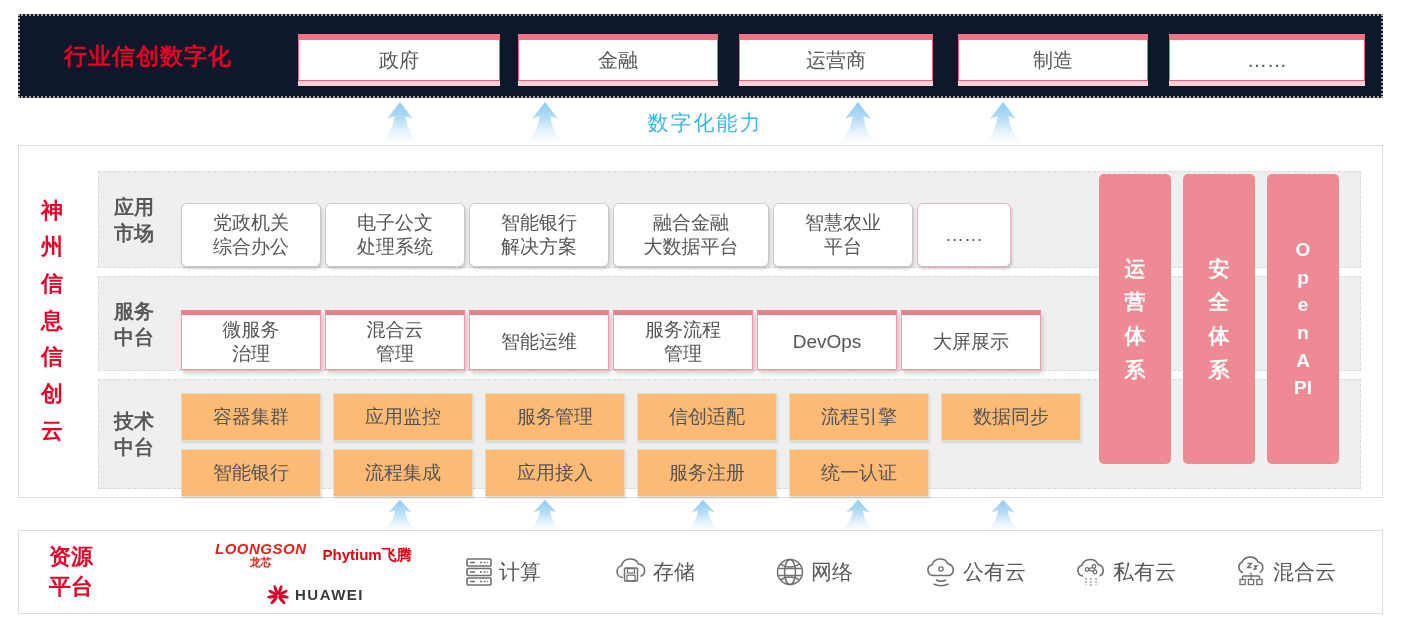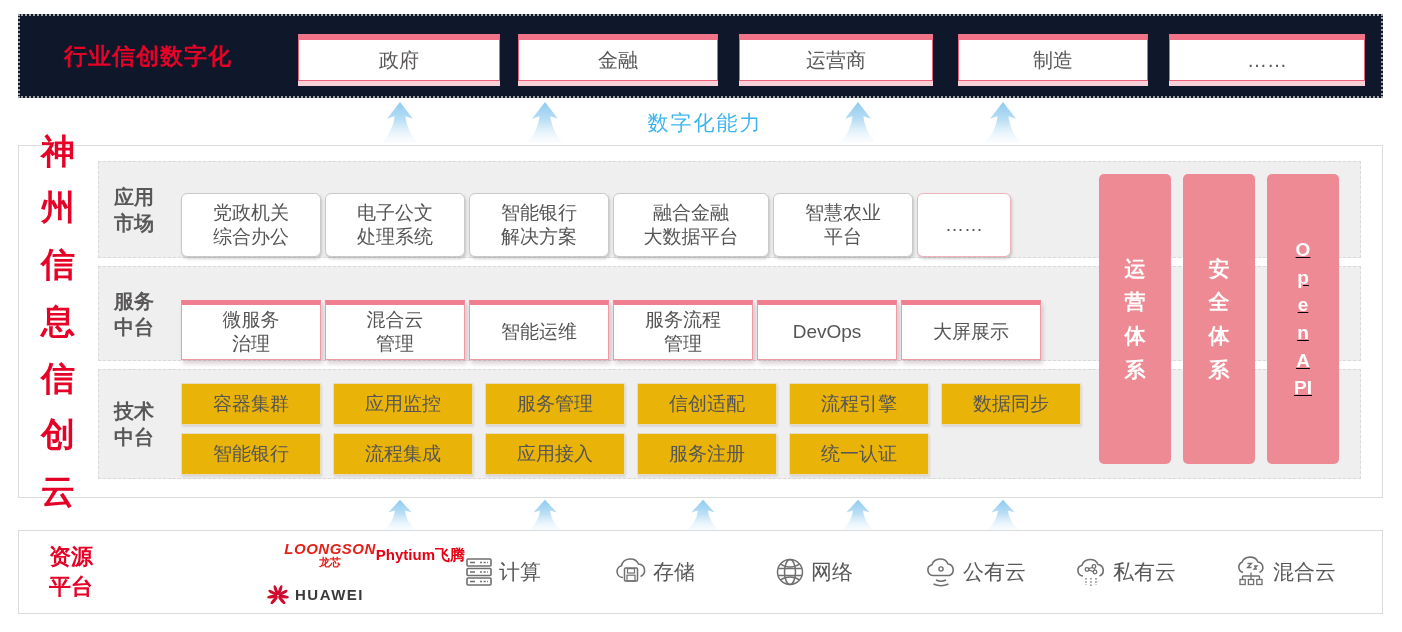--- a/index.html
+++ b/index.html
@@ -16,48 +16,48 @@
   .banner-title{position:absolute;left:44px;top:50%;transform:translateY(-50%);font-size:23px;font-weight:bold;color:var(--red);letter-spacing:1px;}
   .industry-box{position:absolute;top:18px;height:47px;background:#fff;border:1px solid var(--border-pink);border-top:6px solid var(--accent-pink);
     box-shadow:0 5px 0 #f8d0d8;display:flex;align-items:center;justify-content:center;font-size:20px;color:var(--gtext);}
 
   
   .up-arrow{position:absolute;}
   .cap-label{position:absolute;left:4px;width:100%;top:109px;text-align:center;font-size:21px;font-weight:normal;color:var(--blue);letter-spacing:2px;}
 
   
   .platform-box{position:absolute;left:18px;top:145px;width:1365px;height:353px;border:1px solid #dcdcdc;background:#fff;}
-  .v-title{position:absolute;left:22px;top:50%;transform:translateY(-50%);width:30px;font-size:34px;line-height:1.67;font-weight:bold;
+  .v-title{position:absolute;left:22px;top:50%;transform:translateY(-50%);width:30px;font-size:22px;line-height:1.67;font-weight:bold;
     color:var(--red);word-break:break-all;}
-  .p-row{position:absolute;left:79px;width:1263px;background:var(--row-bg);border:1px dashed #d9d9d9;}
+  .p-row{position:absolute;left:79px;width:1263px;background:var(--row-bg);border:1px dashed #d9d9d9;margin-top:10px;}
   .p-row1{top:15px;height:97px;}
   .p-row2{top:120px;height:95px;}
   .p-row3{top:223px;height:110px;padding-left:36px;}
   .row-label{position:absolute;left:15px;top:50%;transform:translateY(-50%);font-size:20px;font-weight:bold;color:var(--gtext);line-height:1.3;}
   .row-boxes{position:absolute;left:82px;top:0;height:100%;display:flex;align-items:flex-end;gap:4px;}
   .app-box{width:140px;height:64px;background:#fff;border:1px solid #c9c9c9;border-radius:6px;box-shadow:1px 2px 3px rgba(0,0,0,0.18);
     display:flex;align-items:center;justify-content:center;text-align:center;font-size:19px;color:#555;line-height:1.25;}
   .app-box.w156{width:156px;} .app-box.w94{width:94px;border-color:#eeb3bc;}
   .svc-box{width:140px;height:60px;background:#fff;border:1px solid #f09aa6;border-top:5px solid #f17d90;
     box-shadow:2px 4px 4px rgba(140,100,110,0.28);display:flex;align-items:center;justify-content:center;text-align:center;
     font-size:19px;color:#555;line-height:1.25;}
   .tech-grid{position:absolute;left:82px;top:13px;display:grid;grid-template-columns:repeat(6,140px);gap:8px 12px;}
-  .tech-box{height:42px;background:#eab308;border:1px solid #e9dcc6;box-shadow:1px 2px 2px rgba(0,0,0,0.1);
+  .tech-box{height:48px;background:#fdba74;border:1px solid #e9dcc6;box-shadow:1px 2px 2px rgba(0,0,0,0.1);
     display:flex;align-items:center;justify-content:center;font-size:19px;color:#555;}
   .side-bar{position:absolute;top:28px;width:72px;height:290px;background:var(--pink-bar);border-radius:5px;z-index:5;
     display:flex;align-items:center;justify-content:center;}
   .side-bar .vtext{width:22px;color:#fff;font-weight:bold;font-size:21px;line-height:1.6;word-break:break-all;text-align:center;}
   .side-bar .vtext.latin{font-size:19px;line-height:1.45;}
-  .bar1{left:1080px;} .bar2{left:1164px;} .bar3{left:1248px;text-decoration:underline;}
+  .bar1{left:1080px;} .bar2{left:1164px;} .bar3{left:1248px;}
 
   
   .resource-box{position:absolute;left:18px;top:530px;width:1365px;height:84px;border:1px solid #dcdcdc;background:#fff;}
   .res-title{position:absolute;left:30px;top:50%;transform:translateY(-50%);font-size:22px;font-weight:bold;color:var(--red);line-height:1.35;}
   .vendors{position:absolute;left:196px;top:9px;width:250px;}
-  .vendor-row1{display:flex;align-items:flex-start;justify-content:flex-end;}
+  .vendor-row1{display:flex;align-items:flex-start;gap:16px;}
   .loongson-en{font-size:15px;font-weight:bold;font-style:italic;color:#e32119;letter-spacing:0.5px;}
   .loongson-cn{font-size:11px;font-weight:bold;color:#e32119;text-align:center;margin-top:-2px;}
   .phytium{font-size:15px;font-weight:bold;color:#e60012;margin-top:6px;}
   .huawei-row{display:flex;align-items:center;gap:6px;margin-top:14px;margin-left:52px;}
   .huawei-text{font-size:15px;font-weight:bold;color:#3a3a3a;letter-spacing:1.5px;}
   .res-item{position:absolute;top:50%;transform:translateY(-50%);display:flex;align-items:center;gap:5px;font-size:21px;color:var(--gtext);}
 </style>
 </head>
 <body>
 

